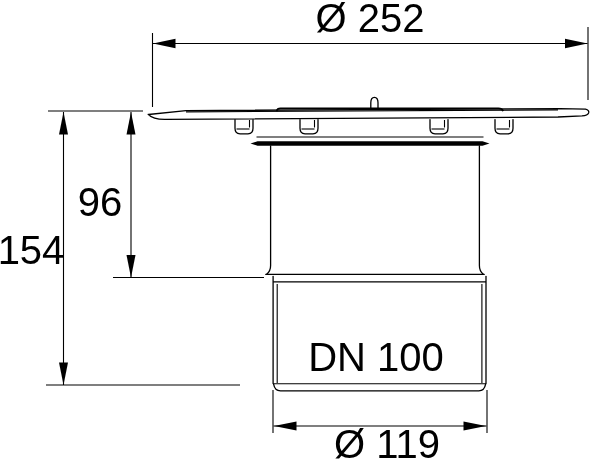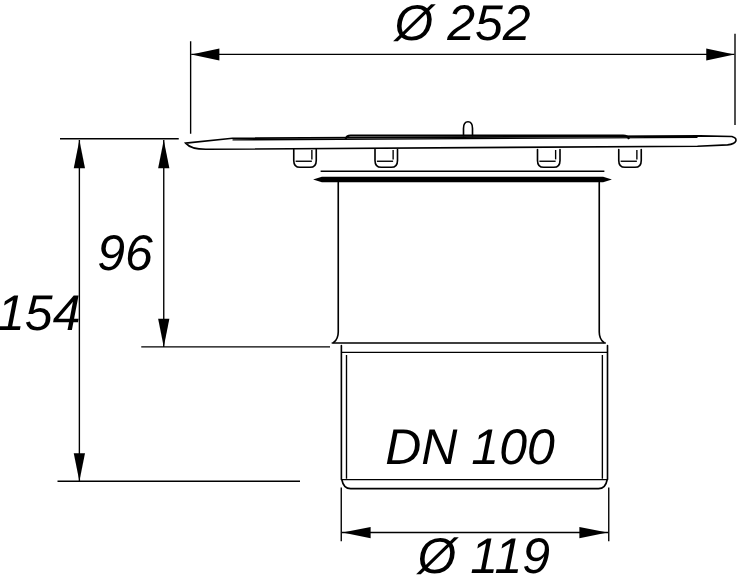--- a/index.html
+++ b/index.html
@@ -1,16 +1,16 @@
 <!DOCTYPE html>
 <html><head>
 <meta charset="utf-8">
 <style>
   html,body{margin:0;padding:0;background:#ffffff;}
-  .canvas{position:relative;width:600px;height:460px;background:#ffffff;overflow:hidden;font-style:italic;}
+  .canvas{position:relative;width:600px;height:460px;background:#ffffff;overflow:hidden;}
   svg{display:block;}
   text{font-family:"Liberation Sans", sans-serif;font-size:40px;fill:#000;}
   .ln{stroke:#000;stroke-width:1.3;fill:none;stroke-linecap:round;}
   .thin{stroke:#000;stroke-width:1.1;fill:none;}
   .dim{stroke:#000;stroke-width:1.1;fill:none;}
   .heavy{stroke:#000;stroke-width:1.7;fill:none;}
   .arr{fill:#000;stroke:none;}
   .plate{fill:#ffffff;stroke:#000;stroke-width:1.3;}
   .band{fill:#000;stroke:none;}
 </style>

